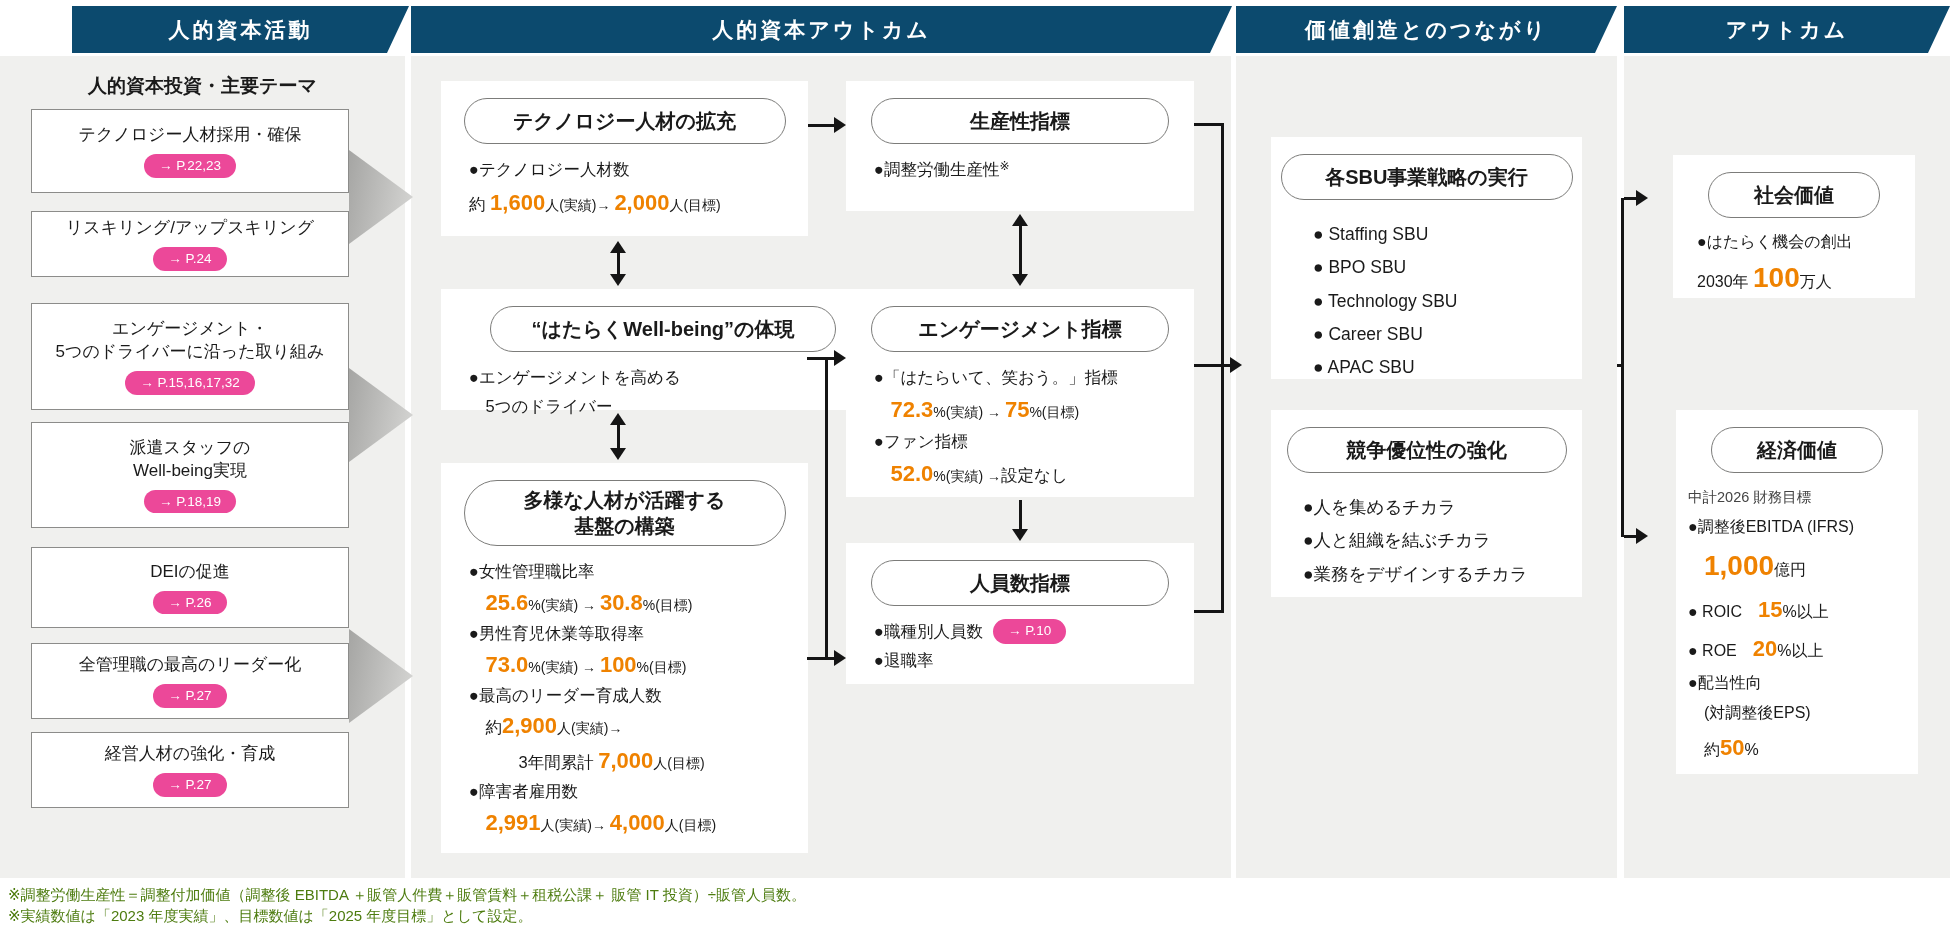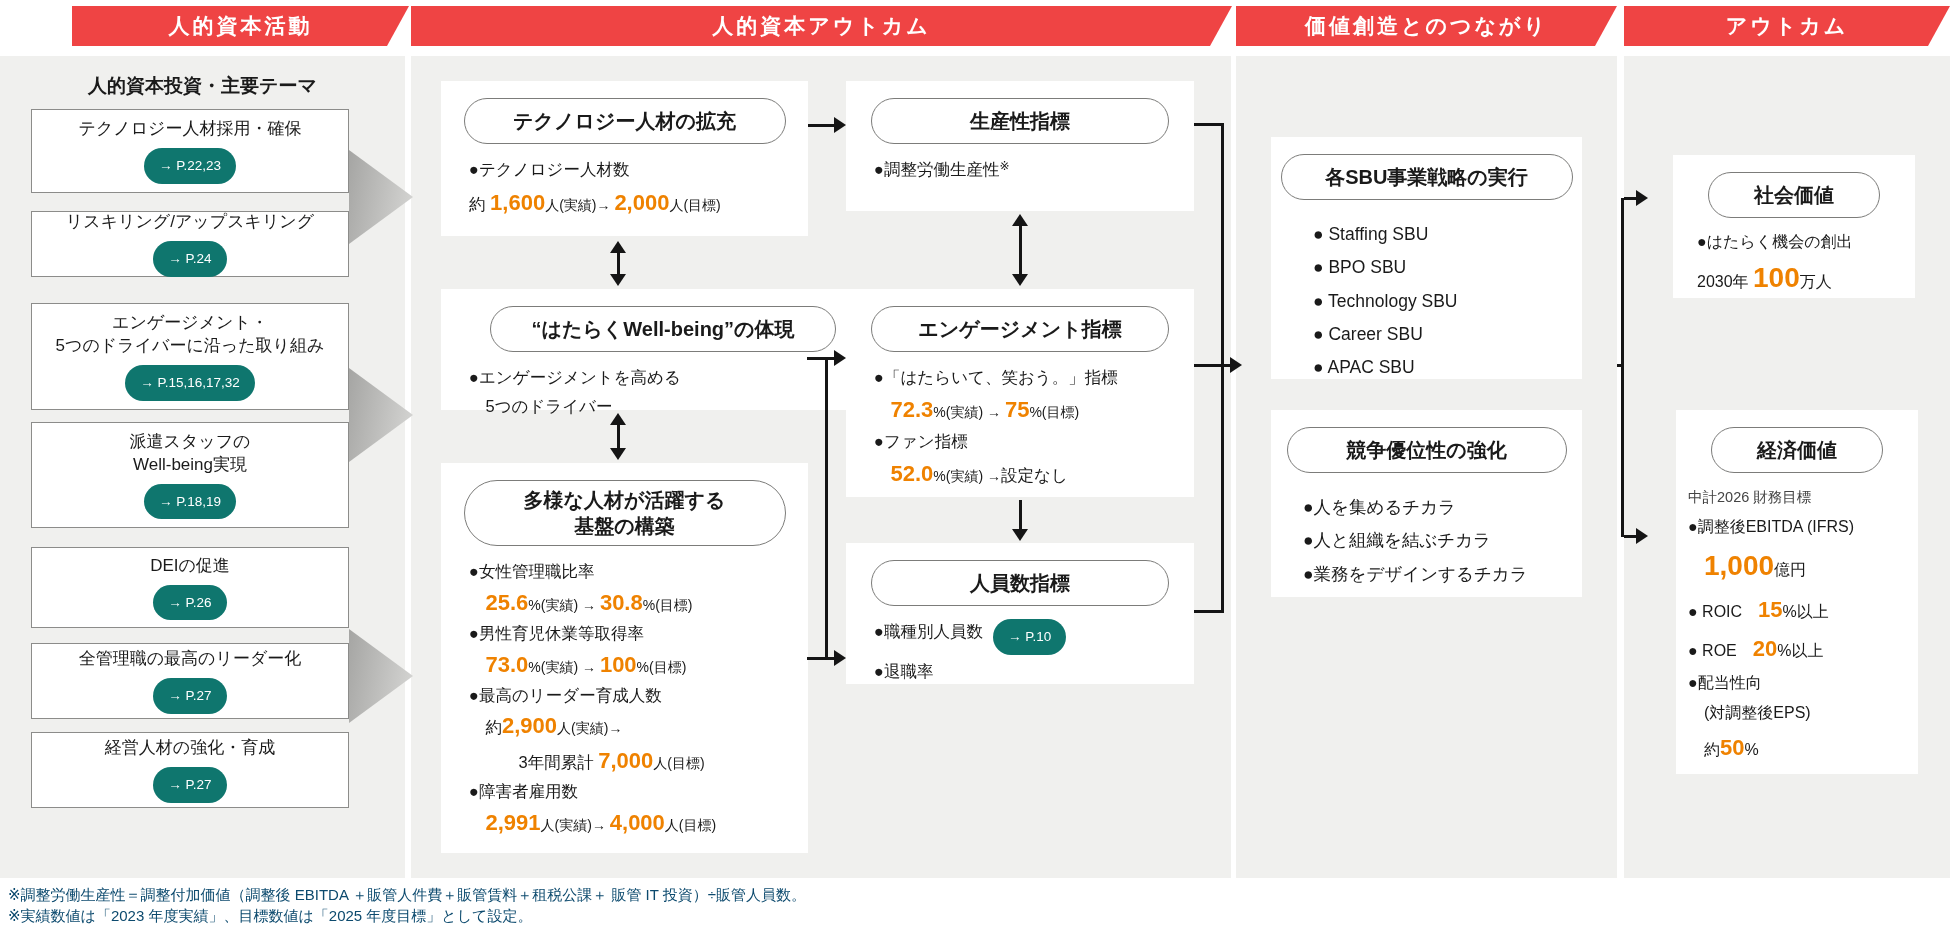--- a/index.html
+++ b/index.html
@@ -1,32 +1,32 @@
 <!DOCTYPE html>
 <html><head>
 <meta charset="utf-8">
 <style>
   html,body{margin:0;padding:0;background:#fff;}
   #canvas{position:relative;width:1950px;height:926px;background:#fff;overflow:hidden;
           font-family:"Liberation Sans","DejaVu Sans",sans-serif;color:#1a1a1a;}
 
-  .banner{position:absolute;top:6px;height:40px;background:#ef4444;color:#fff;
+  .banner{position:absolute;top:6px;height:47px;background:#0c4a6e;color:#fff;
           font-size:21px;font-weight:700;letter-spacing:3px;
           display:flex;align-items:center;justify-content:center;
           clip-path:polygon(0 0,100% 0,calc(100% - 22px) 100%,0 100%);}
   .panel{position:absolute;top:56px;height:822px;background:#f0f0ee;}
 
   .c1head{position:absolute;left:0;width:405px;top:73px;text-align:center;
           font-size:19px;font-weight:700;}
   .abox{position:absolute;left:31px;width:318px;background:#fff;border:1px solid #8c8c8a;
         display:flex;flex-direction:column;align-items:center;justify-content:center;
         gap:7px;font-size:17px;line-height:1.35;text-align:center;box-sizing:border-box;}
   .prel{white-space:pre-line;}
-  .pbadge{background:#0f766e;color:#fff;border-radius:999px;font-size:13.5px;
-          line-height:1;padding:11px 15px;white-space:nowrap;}
+  .pbadge{background:#ec4899;color:#fff;border-radius:999px;font-size:13.5px;
+          line-height:1;padding:5px 15px;white-space:nowrap;}
   .chev{position:absolute;left:349px;width:64px;height:94px;
         clip-path:polygon(0 0,100% 50%,0 100%);
         background:linear-gradient(100deg,#a5a5a3,#d8d8d6);}
 
   .card{position:absolute;background:#fff;box-sizing:border-box;}
   .pill{border:1.5px solid #7c7c7a;border-radius:999px;background:#fff;
         display:flex;align-items:center;justify-content:center;text-align:center;
         font-weight:700;font-size:20px;line-height:1.3;margin:17px auto 0;
         padding:9px 26px;box-sizing:border-box;white-space:pre-line;}
   .clines{display:flex;flex-direction:column;gap:4px;padding:13px 16px 0 28px;
@@ -47,21 +47,21 @@
   .harr .hbar{flex:1;height:3px;background:#151515;}
   .tr{width:0;height:0;border-top:8px solid transparent;border-bottom:8px solid transparent;
       border-left:12px solid #151515;}
   .var2,.vdown{position:absolute;width:16px;display:flex;flex-direction:column;align-items:center;}
   .tup{width:0;height:0;border-left:8px solid transparent;border-right:8px solid transparent;
        border-bottom:12px solid #151515;}
   .tdn{width:0;height:0;border-left:8px solid transparent;border-right:8px solid transparent;
        border-top:12px solid #151515;}
   .vbar{width:3px;flex:1;background:#151515;}
 
-  .foot{position:absolute;left:8px;font-size:15px;color:#0c4a6e;line-height:1.4;}
+  .foot{position:absolute;left:8px;font-size:15px;color:#4d7c0f;line-height:1.4;}
 </style>
 </head>
 <body>
 
 <div id="canvas">
 
   <div class="panel" style="left:0;width:405px"></div>
   <div class="panel" style="left:411px;width:820px"></div>
   <div class="panel" style="left:1236px;width:381px"></div>
   <div class="panel" style="left:1624px;width:326px"></div>

